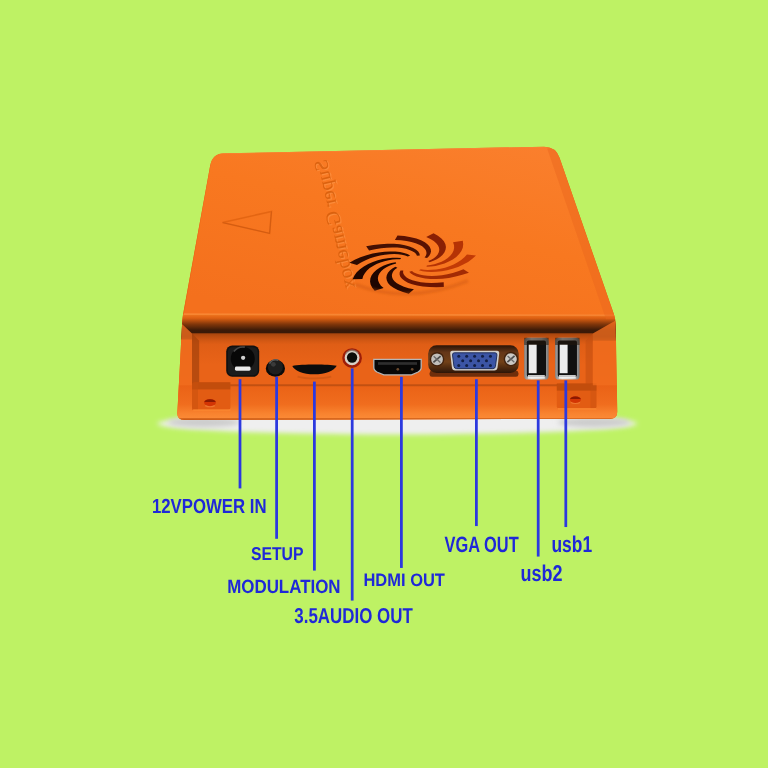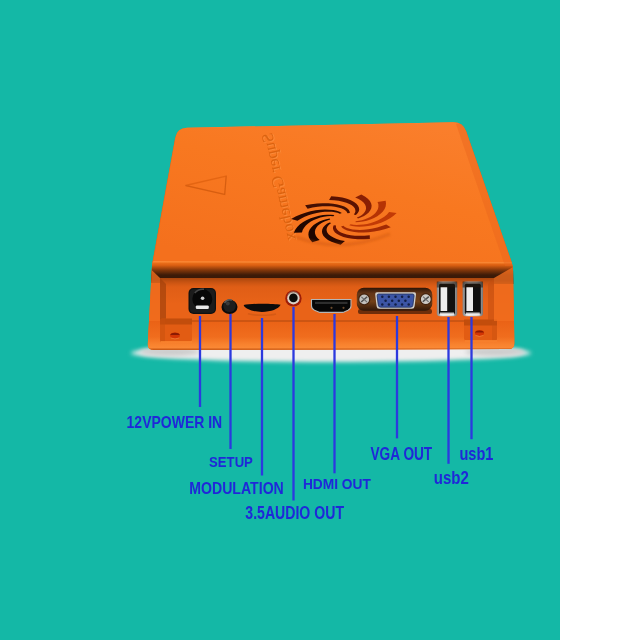--- a/index.html
+++ b/index.html
@@ -1,15 +1,15 @@
 <!DOCTYPE html>
 <html><head><meta charset="utf-8">
 <style>
 html,body{margin:0;padding:0;background:#fff}
-#stage{position:relative;width:560px;height:640px;background:#14b8a6;overflow:hidden}
+#stage{position:relative;width:640px;height:640px;background:#bef264;overflow:hidden}
 text.lb{font-family:"Liberation Sans",sans-serif;font-weight:bold;fill:#1f28d8}
 </style></head>
 <body>
 <div id="stage">
 <svg width="640" height="640" viewBox="0 0 640 640">
 <defs>
 <path id="blade" d="M14.5,1.1 L17.8,-0.6 L20.8,-2.9 L23.5,-5.8 L25.8,-9.4 L27.6,-13.5 L28.8,-18.0 L29.4,-22.9 L29.2,-28.1 L28.2,-33.5 L26.4,-39.0 L23.7,-44.4 L20.3,-49.6 L13.9,-44.4 L17.2,-40.3 L19.8,-35.9 L21.7,-31.6 L23.0,-27.2 L23.6,-22.8 L23.6,-18.7 L23.0,-14.8 L21.9,-11.2 L20.3,-8.0 L18.4,-5.2 L16.1,-2.9 L13.5,-1.1 Z"></path>
 <linearGradient id="topg" x1="0.85" y1="0" x2="0.25" y2="1">
   <stop offset="0" stop-color="#fa7f2d"></stop>
   <stop offset="0.45" stop-color="#f87820"></stop>

